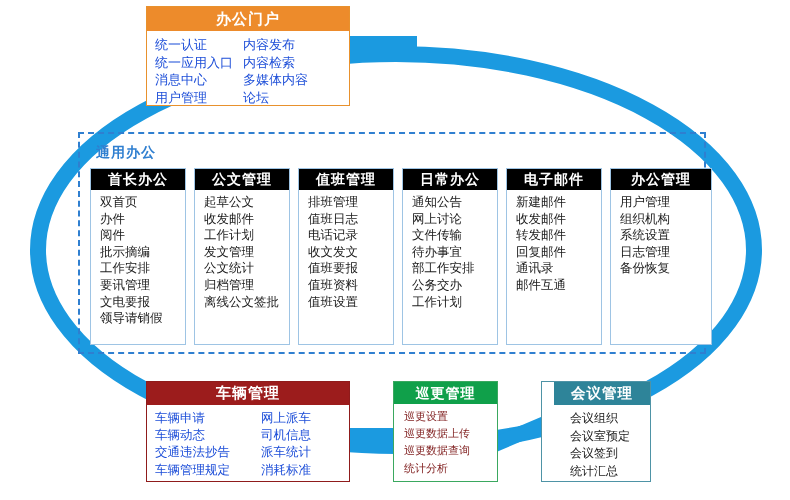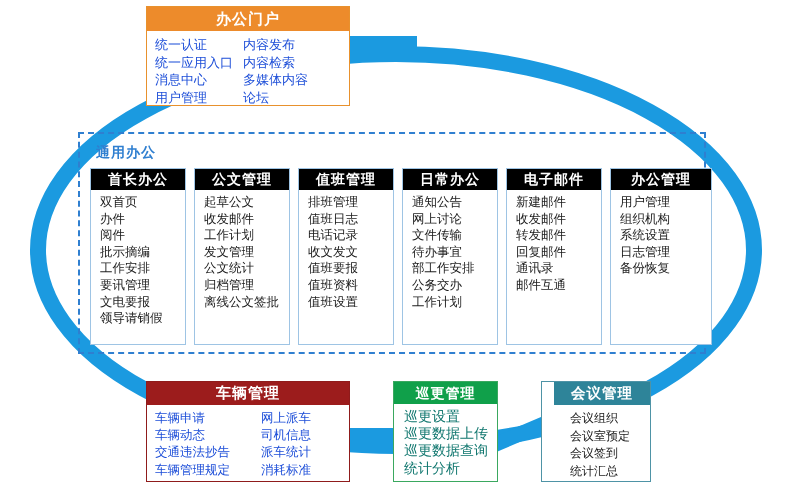--- a/index.html
+++ b/index.html
@@ -100,21 +100,21 @@
   .redcard{border:1.5px solid #8f1b1b;}
   .redcard .hdr{background:#9c1c1c;font-size:15px;line-height:23px;height:23px;}
   .redcard .body{padding:4px 0 5px 8px;}
   .redcard .col span{font-size:12.5px;line-height:17.2px;}
   .redcard .col.c1{width:106px;}
   .redcard .col.c2{width:84px;}
 
   .greencard{border:1.5px solid #3aa85f;}
   .greencard .hdr{background:#10a04a;font-size:14px;line-height:22px;height:22px;}
   .greencard ul{list-style:none;margin:0;padding:4px 0 5px 10px;}
-  .greencard ul li{font-size:14px;line-height:17.2px;color:#0f766e;white-space:nowrap;}
+  .greencard ul li{font-size:11px;line-height:17.2px;color:#7f1d1d;white-space:nowrap;}
 
   .tealcard{border:1.5px solid #4e93a6;}
   .tealcard .hdr{background:#2e8499;font-size:14.5px;line-height:23px;height:23px;}
   .tealcard ul{list-style:none;margin:0;padding:5px 0 5px 16px;}
   .tealcard ul li{font-size:12px;line-height:17.6px;color:#1a1a1a;white-space:nowrap;}
 </style>
 </head>
 <body>
 
 <div id="stage">

